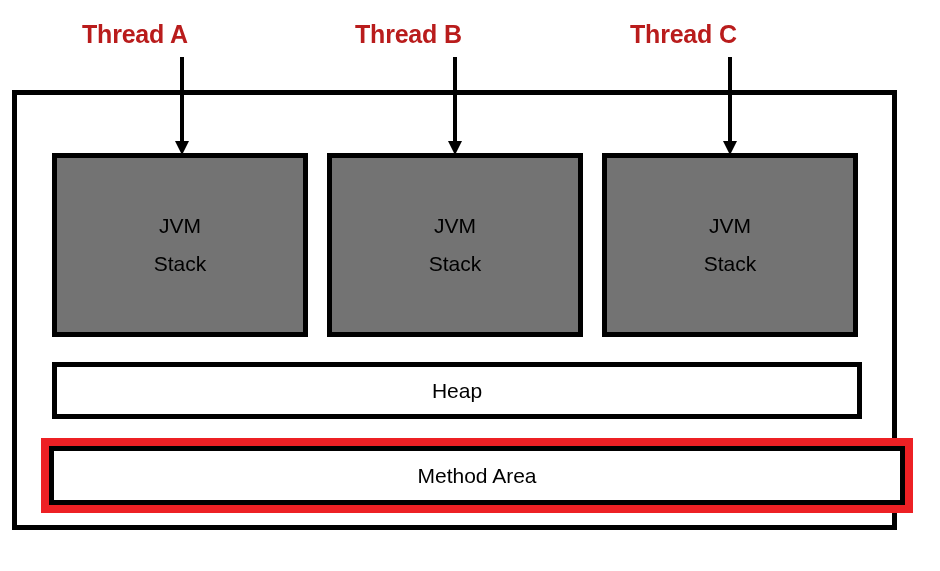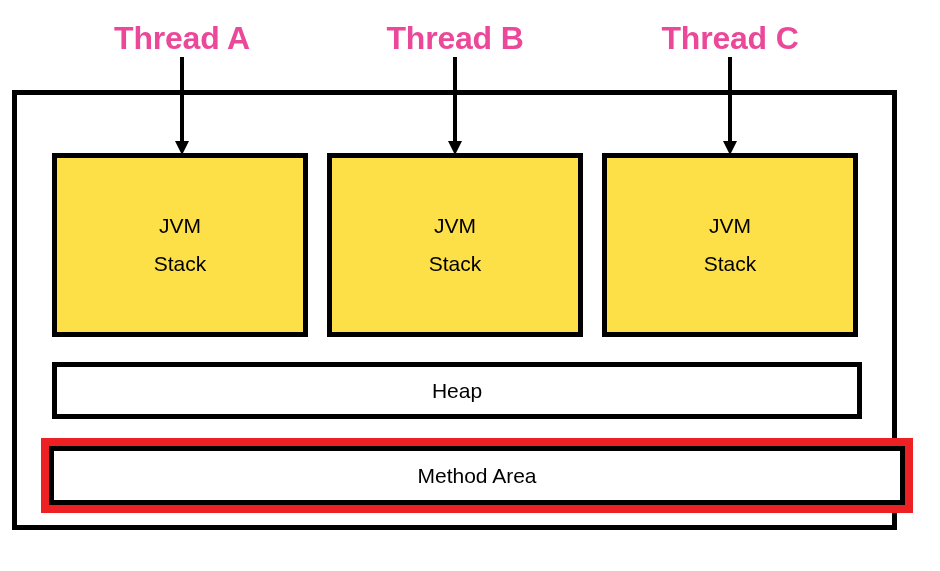--- a/index.html
+++ b/index.html
@@ -19,24 +19,23 @@
     height: 571px;
     background: #ffffff;
     overflow: hidden;
   }
 
   
   .thread-label {
     position: absolute;
     top: 22px;
     width: 200px;
-    text-align: center;
-    font-size: 32px;
+    font-size: 25px;
     font-weight: bold;
-    color: #ec4899;
+    color: #b91c1c;
     letter-spacing: -0.2px;
     line-height: 1;
     white-space: nowrap;
   }
   .thread-label.t-a { left: 82px;  }
   .thread-label.t-b { left: 355px; }
   .thread-label.t-c { left: 630px; }
 
   
   .arrow {
@@ -70,21 +69,21 @@
     width: 806px;
     height: 184px;
     display: flex;
     justify-content: space-between;
   }
   .stack-box {
     width: 256px;
     height: 184px;
     border: 5px solid #000000;
     box-sizing: border-box;
-    background: #fde047;
+    background: #737373;
     display: flex;
     flex-direction: column;
     align-items: center;
     justify-content: center;
   }
   .stack-line {
     font-size: 21px;
     font-weight: normal;
     color: #000000;
     line-height: 38px;

